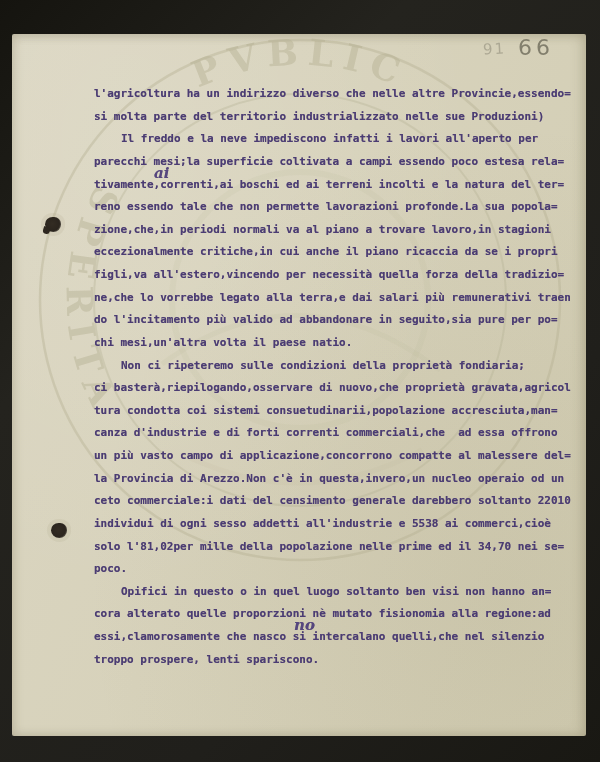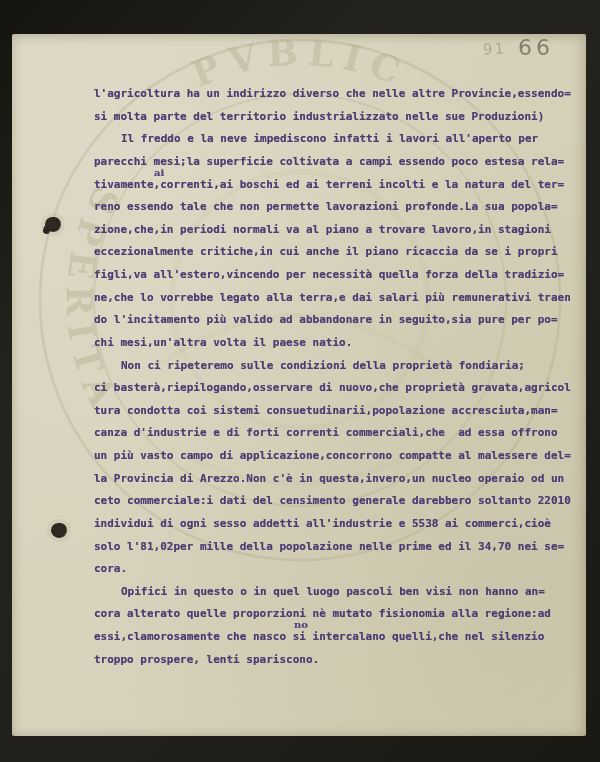--- a/index.html
+++ b/index.html
@@ -53,22 +53,22 @@
     position:absolute;left:82px;top:49px;width:492px;
     font-family:"DejaVu Sans Mono", monospace;
     font-size:11px;font-weight:bold;
     color:#4b3c73;
     text-shadow:0 0 .5px rgba(75,60,115,.55);
   }
   .line{position:relative;height:22.63px;line-height:22.63px;white-space:pre;}
   .line.indent .line-text{margin-left:27px;}
   .sup-insert{
     position:absolute;top:-6px;
-    font-family:"DejaVu Serif", serif;
-    font-size:10px;font-weight:bold;line-height:10px;
+    font-family:"DejaVu Serif", serif;font-style:italic;
+    font-size:15px;font-weight:bold;line-height:10px;
     color:#55467e;
   }
 </style>
 </head>
 <body>
 
 <div class="frame">
   <div class="paper">
 
     <svg class="watermark" viewBox="0 0 574 702">
@@ -110,21 +110,21 @@
         <div class="line"><span class="line-text">chi mesi,un'altra volta il paese natio.</span></div>
         <div class="line indent"><span class="line-text">Non ci ripeteremo sulle condizioni della proprietà fondiaria;</span></div>
         <div class="line"><span class="line-text">ci basterà,riepilogando,osservare di nuovo,che proprietà gravata,agricol</span></div>
         <div class="line"><span class="line-text">tura condotta coi sistemi consuetudinarii,popolazione accresciuta,man=</span></div>
         <div class="line"><span class="line-text">canza d'industrie e di forti correnti commerciali,che  ad essa offrono</span></div>
         <div class="line"><span class="line-text">un più vasto campo di applicazione,concorrono compatte al malessere del=</span></div>
         <div class="line"><span class="line-text">la Provincia di Arezzo.Non c'è in questa,invero,un nucleo operaio od un</span></div>
         <div class="line"><span class="line-text">ceto commerciale:i dati del censimento generale darebbero soltanto 22010</span></div>
         <div class="line"><span class="line-text">individui di ogni sesso addetti all'industrie e 5538 ai commerci,cioè</span></div>
         <div class="line"><span class="line-text">solo l'81,02per mille della popolazione nelle prime ed il 34,70 nei se=</span></div>
-        <div class="line"><span class="line-text">cora.</span></div>
-        <div class="line indent"><span class="line-text">Opifici in questo o in quel luogo pascoli ben visi non hanno an=</span></div>
+        <div class="line"><span class="line-text">poco.</span></div>
+        <div class="line indent"><span class="line-text">Opifici in questo o in quel luogo soltanto ben visi non hanno an=</span></div>
         <div class="line"><span class="line-text">cora alterato quelle proporzioni nè mutato fisionomia alla regione:ad</span></div>
         <div class="line"><span class="line-text">essi,clamorosamente che nasco si intercalano quelli,che nel silenzio</span><span class="sup-insert" style="left: 200px; text-align: center;">no</span></div>
         <div class="line"><span class="line-text">troppo prospere, lenti spariscono.</span></div>
       </div>
 
   </div>
 </div>
 
 </body></html>

